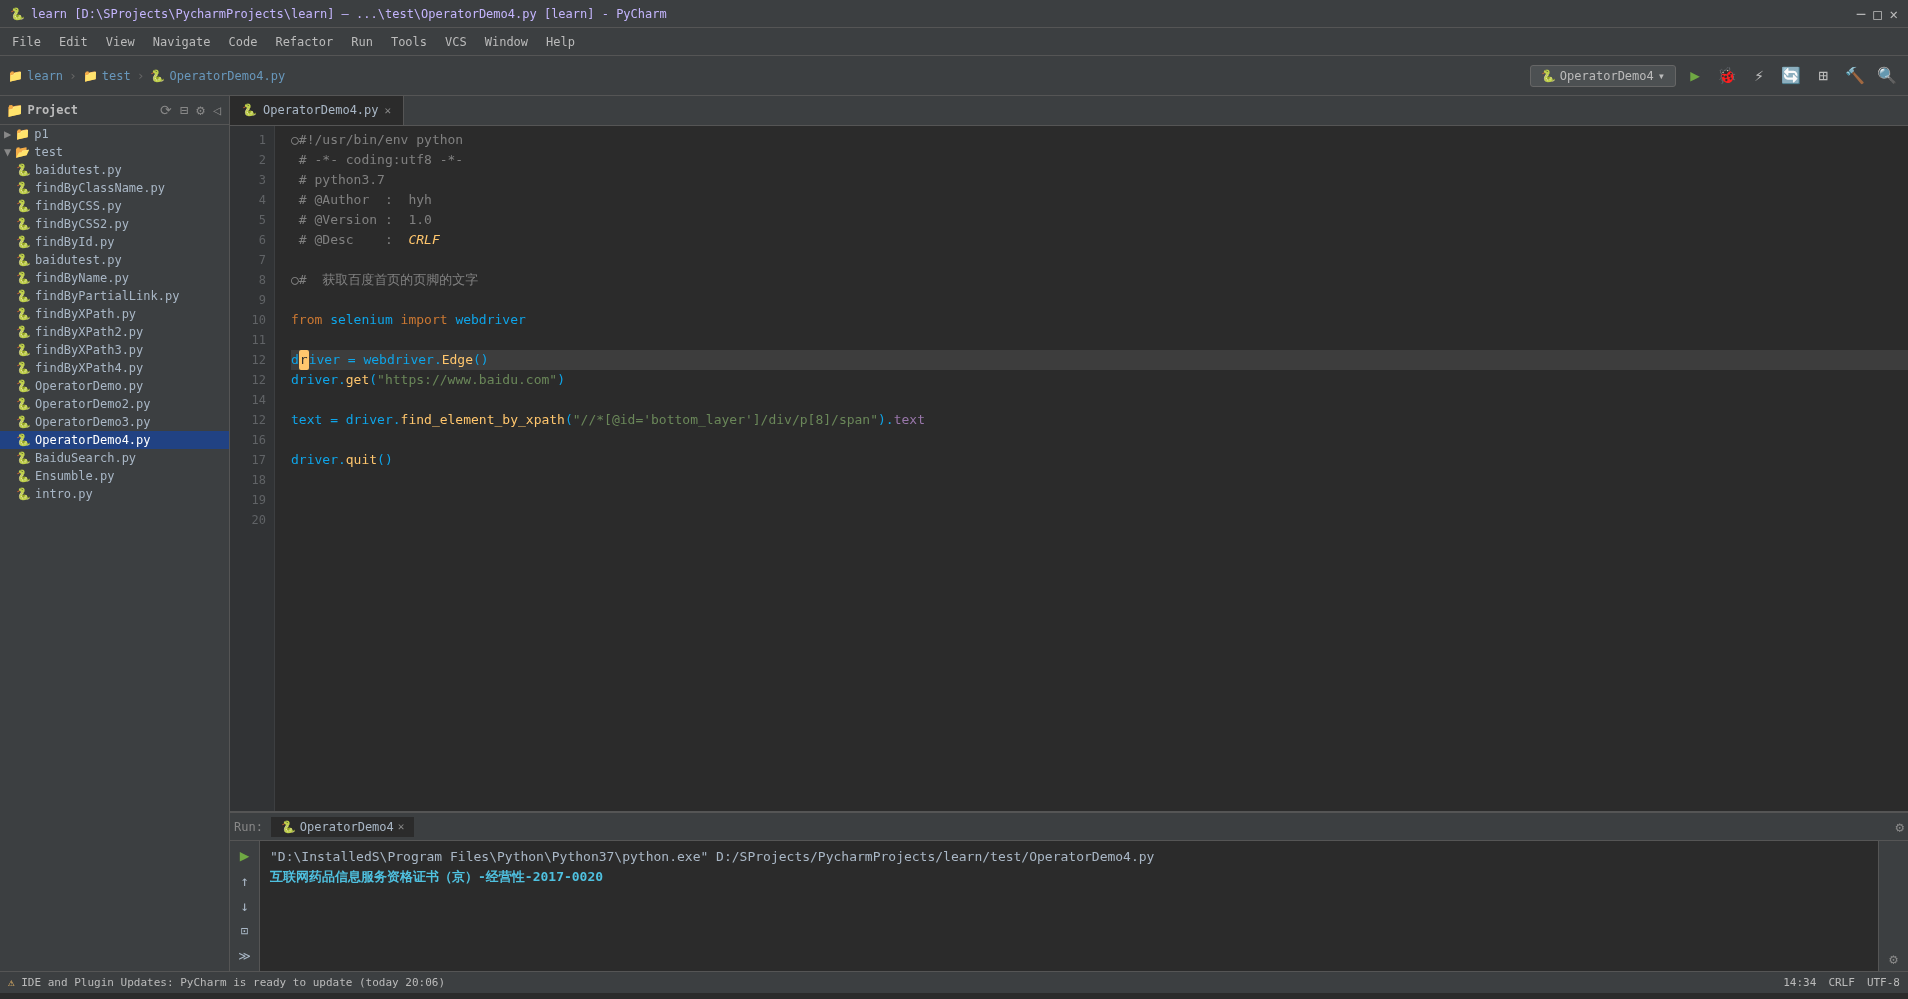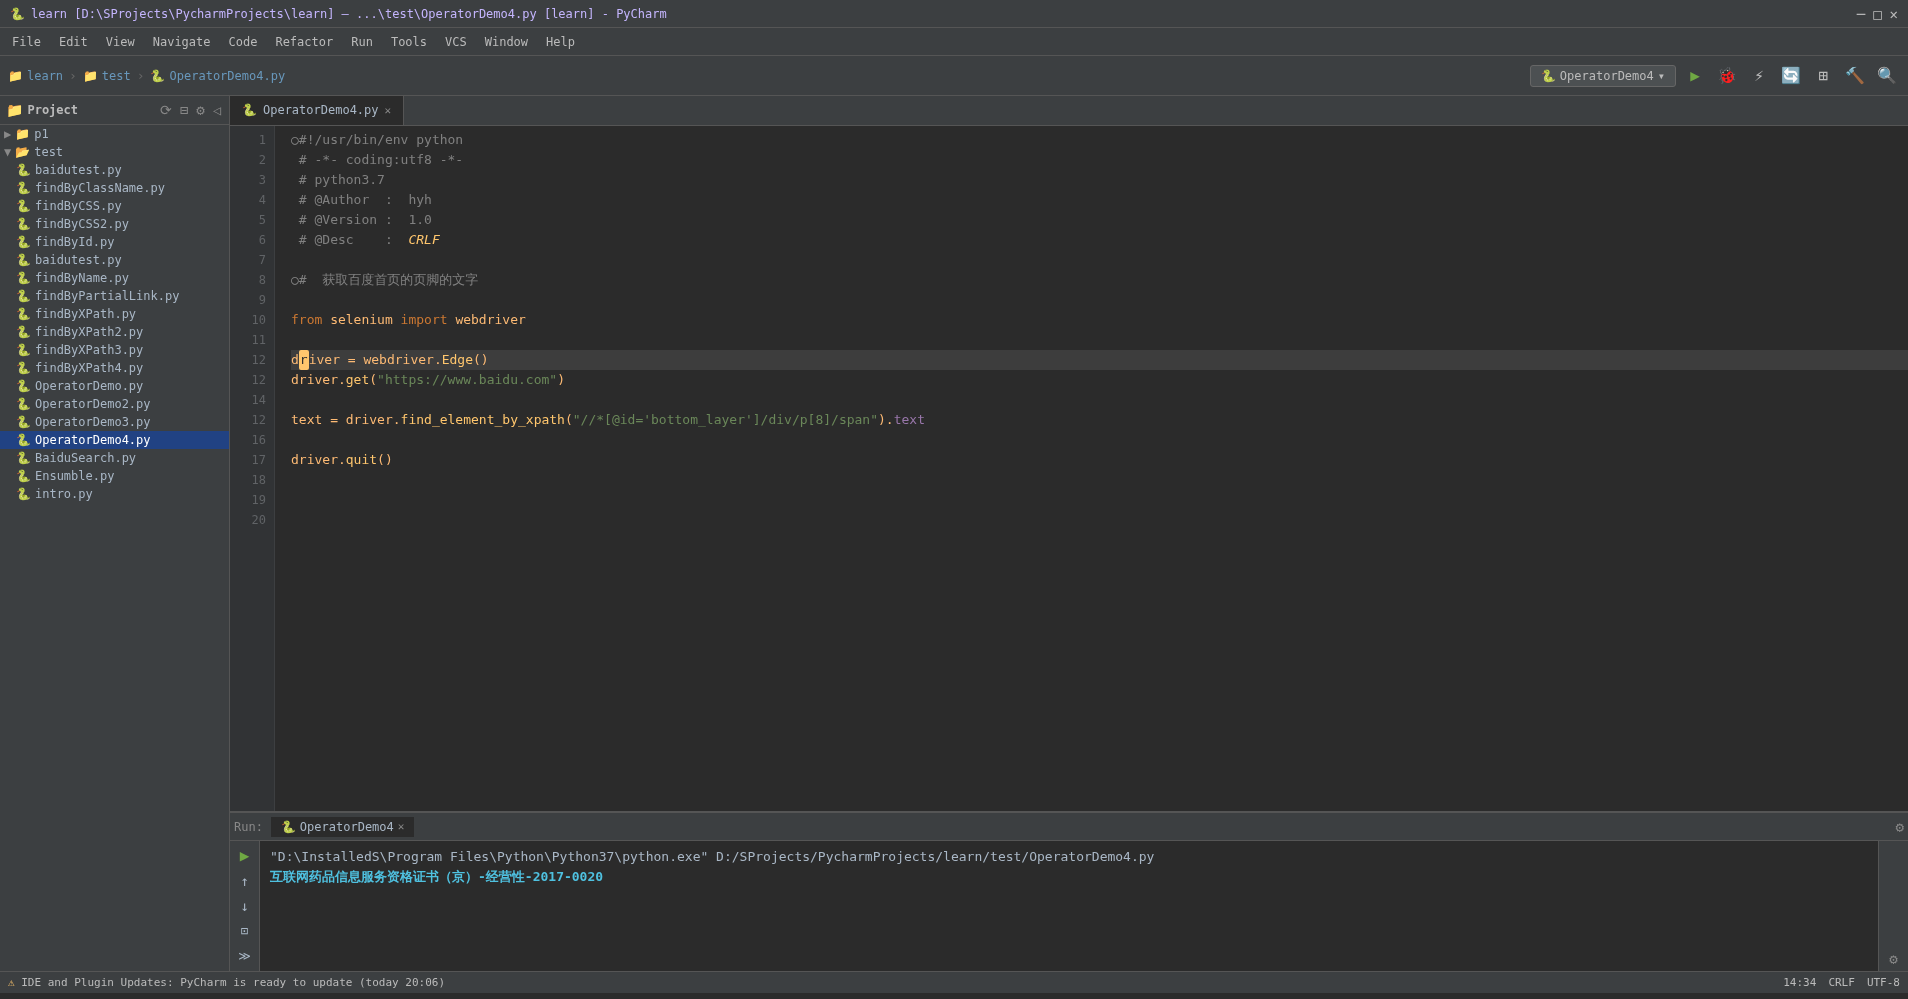--- a/index.html
+++ b/index.html
@@ -242,21 +242,21 @@
       align-items: center;
     }
     .code-line.highlighted { background: #3d3d3d; }
 
     
     .c-comment { color: #808080; }
     .c-keyword { color: #cc7832; }
     .c-string { color: #6a8759; }
     .c-func { color: #ffc66d; }
     .c-todo { color: #ffc66d; font-style: italic; }
-    .c-var { color: #fdba74; }
+    .c-var { color: #0ea5e9; }
     .c-attr { color: #9876aa; }
 
     
     #bottom-panel {
       height: 160px;
       background: #2b2b2b;
       border-top: 2px solid #555;
       display: flex;
       flex-direction: column;
     }

